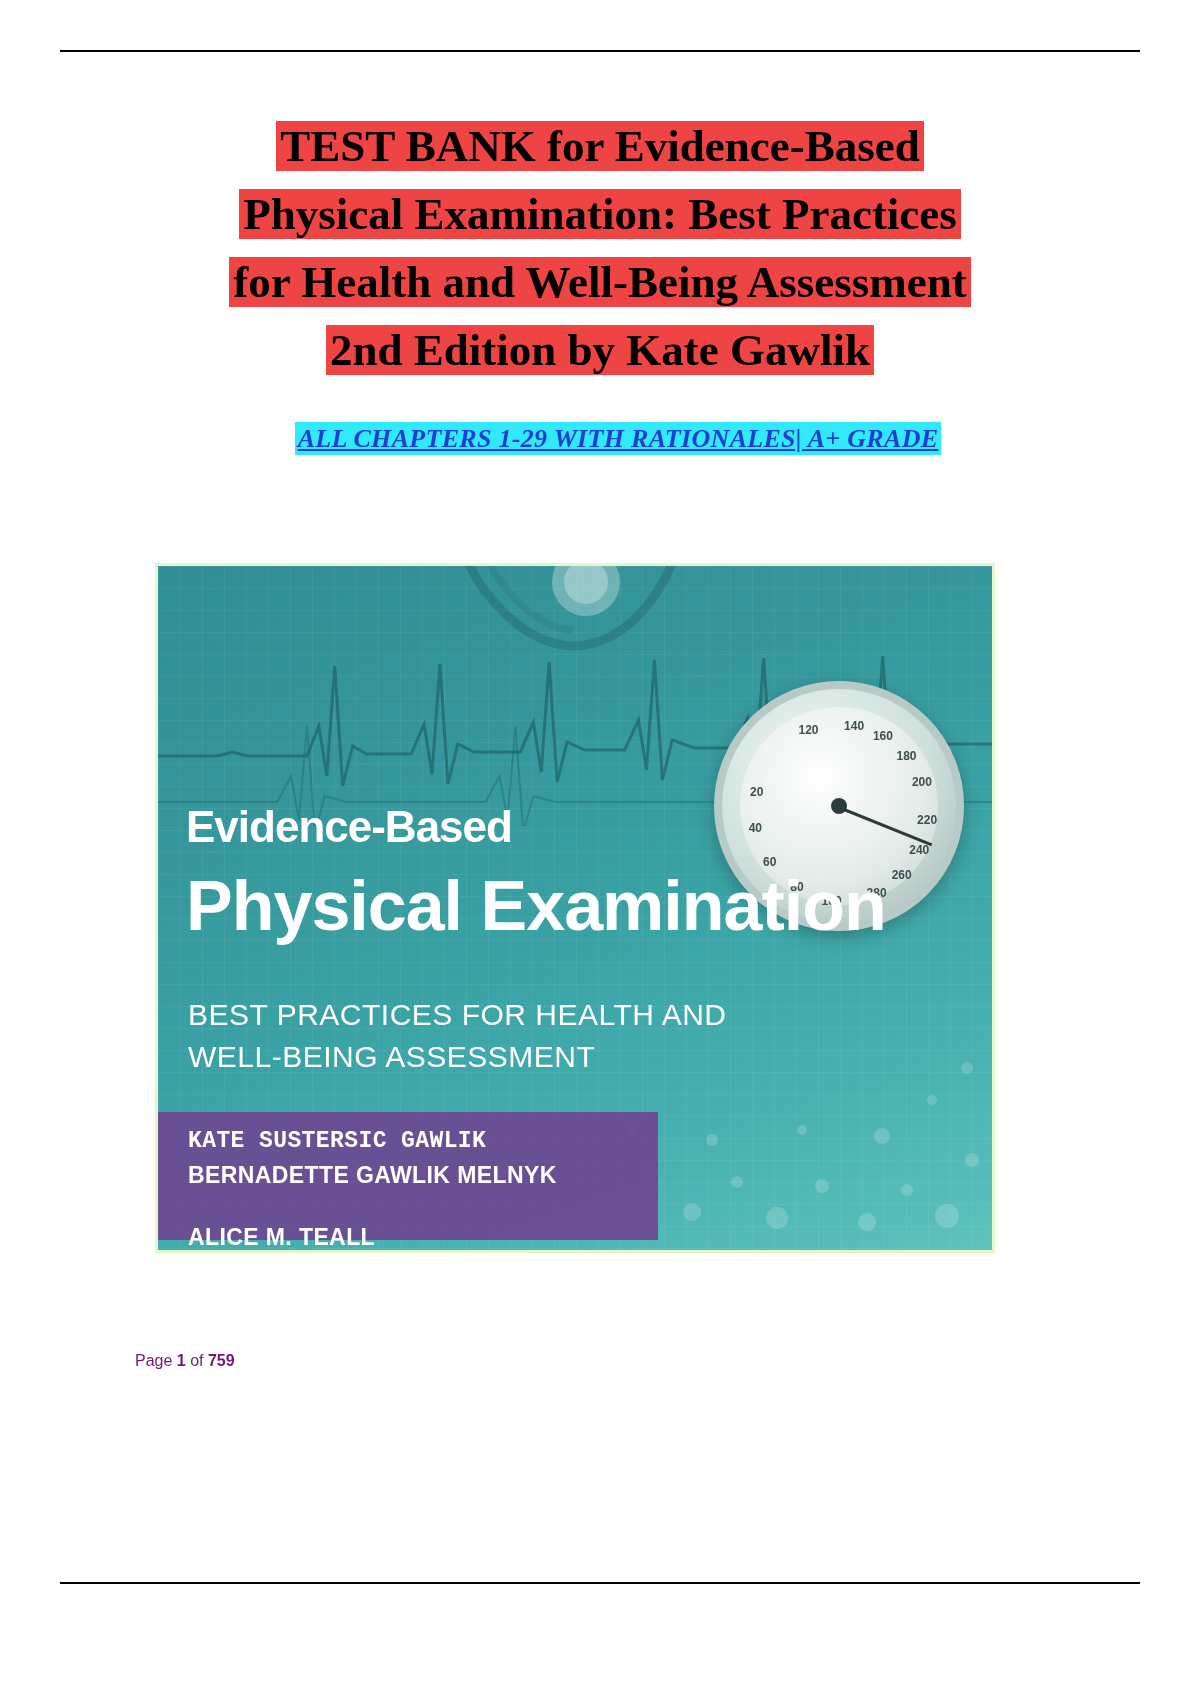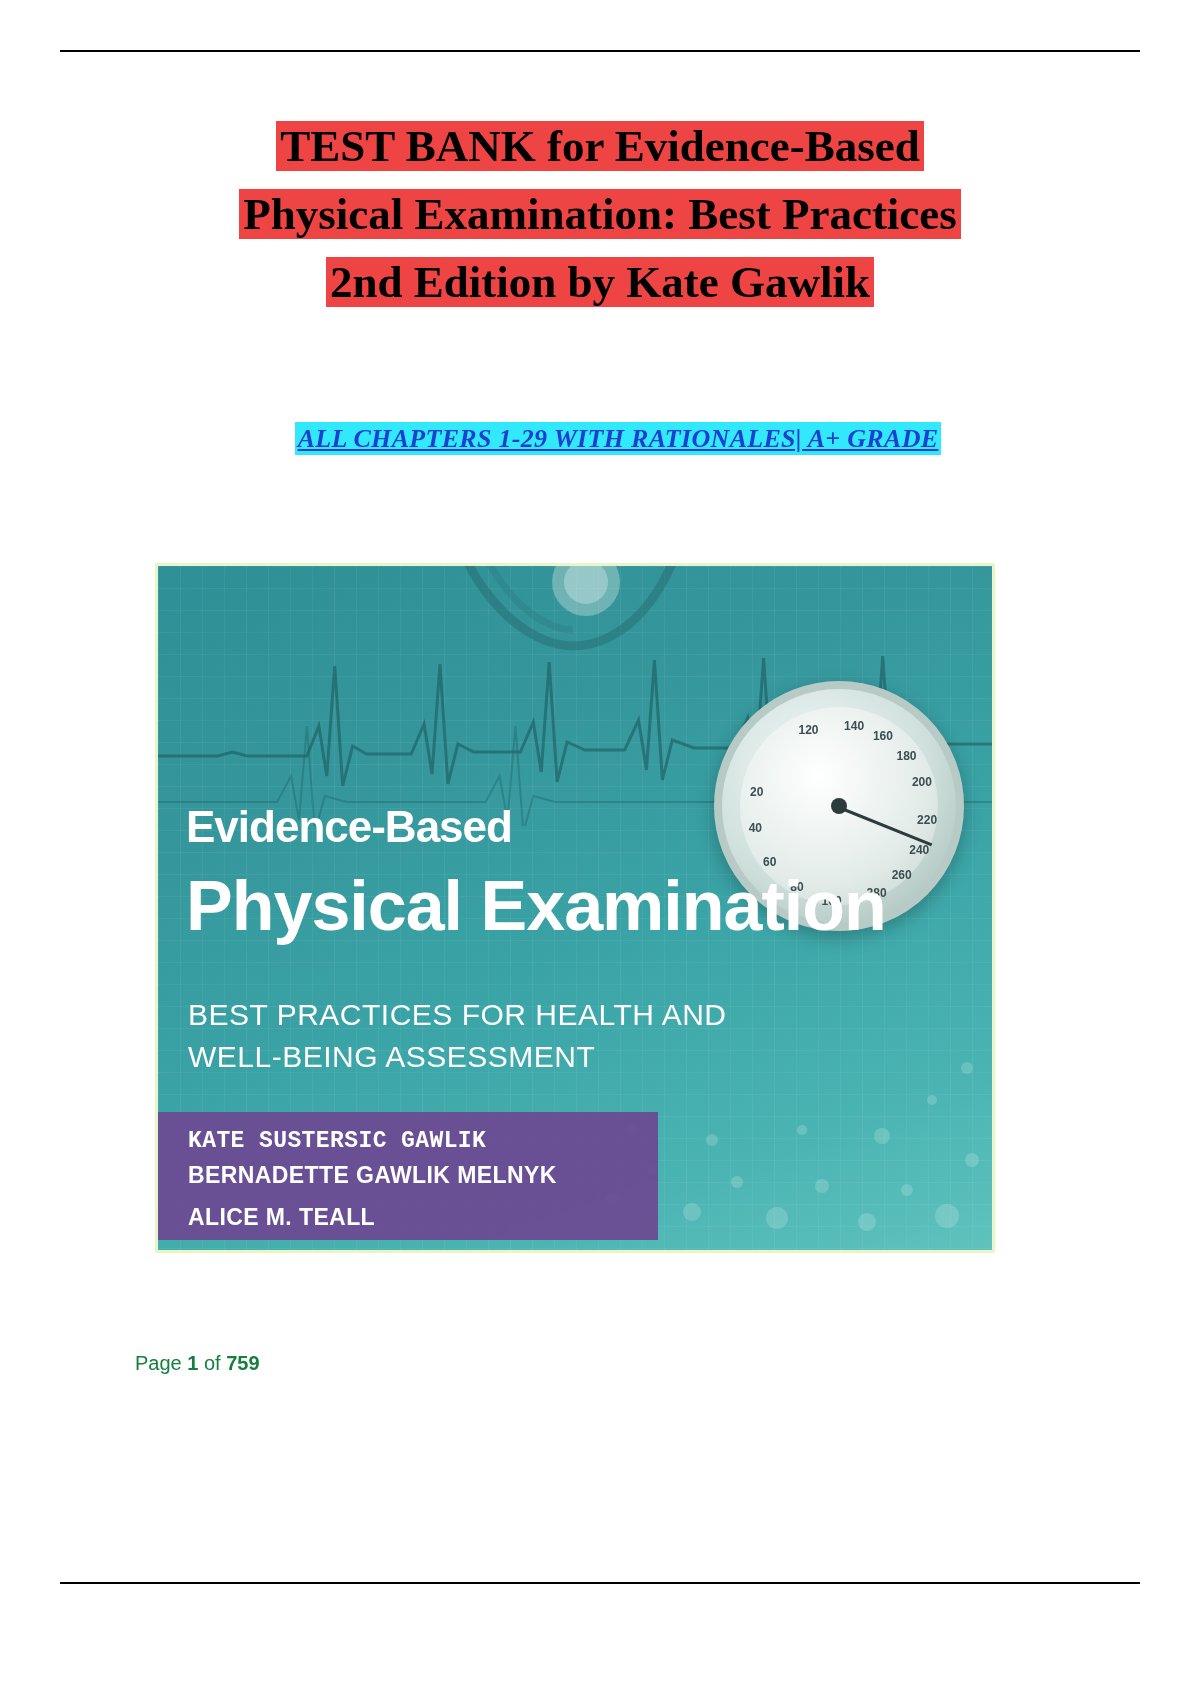--- a/index.html
+++ b/index.html
@@ -191,50 +191,51 @@
     position: absolute;
     left: 30px;
     color: #ffffff;
     font-family: "Liberation Sans", sans-serif;
     font-weight: bold;
     font-size: 23px;
     letter-spacing: 0.4px;
   }
   .cover .a1 { top: 562px; font-family: Liberation Mono, monospace; }
   .cover .a2 { top: 596px; }
-  .cover .a3 { top: 638px; }
+  .cover .a3 { top: 658px; }
 
   .cover .bubbles {
     position: absolute;
     right: 0; bottom: 0;
     width: 420px; height: 300px;
     opacity: 0.35;
   }
 
   .footer {
     position: absolute;
     top: 1352px;
     left: 135px;
     font-family: "Liberation Sans", sans-serif;
-    font-size: 20px;
-    color: #15803d;
+    font-size: 16px;
+    color: #701a75;
   }
   .footer b { font-weight: bold; }
 </style>
 </head>
 <body>
 
 <div class="page">
 
   <div class="rule top"></div>
   <div class="rule bottom"></div>
 
   <div class="title-block">
     <div class="title-line"><span class="hl">TEST BANK for Evidence-Based</span></div>
     <div class="title-line"><span class="hl">Physical Examination: Best Practices</span></div>
+    <div class="title-line"><span class="hl">for Health and Well-Being Assessment</span></div>
     <div class="title-line"><span class="hl">2nd Edition by Kate Gawlik</span></div>
   </div>
 
   <div class="subtitle-block">
     <span class="subtitle">ALL CHAPTERS 1-29 WITH RATIONALES| A+ GRADE</span>
   </div>
 
   <div class="cover">
     <div class="grid"></div>
 

